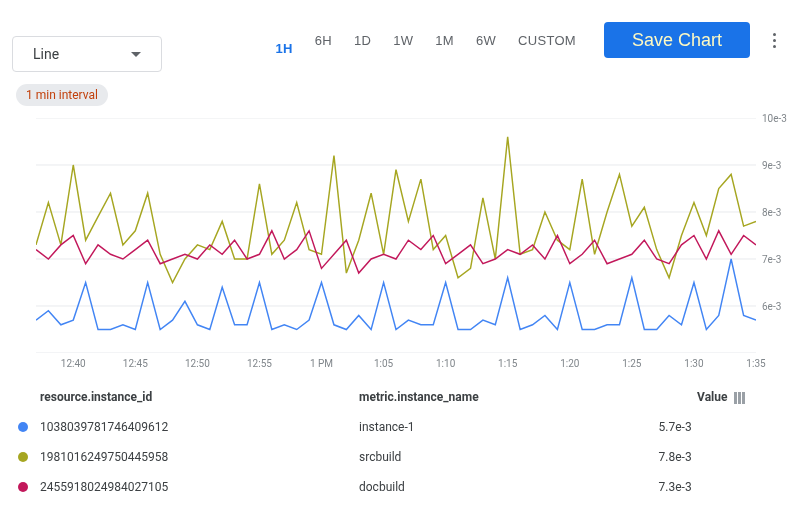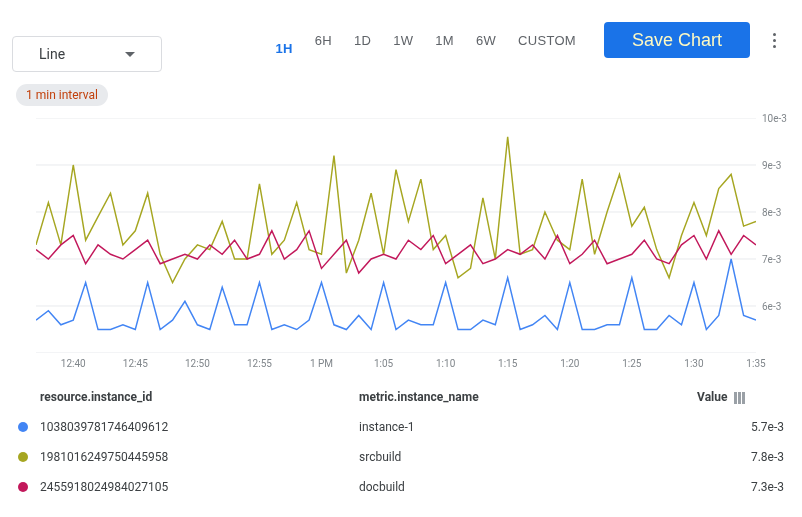--- a/index.html
+++ b/index.html
@@ -1,19 +1,19 @@
 <!DOCTYPE html>
 <html><head>
 <meta charset="utf-8">
 <style>
   * { box-sizing: border-box; margin: 0; padding: 0; }
   body { font-family: Roboto, "Helvetica Neue", Arial, sans-serif; font-size: 13px; color: #3c4043; background: #fff; width: 802px; }
   .container { padding: 8px 12px 12px 12px; }
   .toolbar { display: flex; align-items: center; gap: 8px; margin-bottom: 12px; }
-  .chart-type-select { position: relative; width: 150px; height: 36px; border: 1px solid #dadce0; border-radius: 4px; display: flex; align-items: center; padding: 0 26px; cursor: pointer; background: #fff; margin-top: 28px; }
+  .chart-type-select { position: relative; width: 150px; height: 36px; border: 1px solid #dadce0; border-radius: 4px; display: flex; align-items: center; padding: 0 20px; cursor: pointer; background: #fff; margin-top: 28px; }
   .chart-type-select .label { flex: 1; font-size: 14px; color: #3c4043; }
   .chart-type-select .dd { width: 0; height: 0; border-left: 5px solid transparent; border-right: 5px solid transparent; border-top: 5px solid #5f6368; }
   .spacer { flex: 1; }
   .time-ranges { display: flex; gap: 2px; align-items: center; }
   .time-btn { padding: 6px 10px; background: none; border: none; color: #5f6368; font-size: 13px; font-weight: 500; cursor: pointer; letter-spacing: 0.3px; }
   .time-btn.active { color: #1a73e8; font-weight: 600; margin-top: 16px; }
   .save-btn { background: #1a73e8; color: #fef9c3; border: none; border-radius: 4px; padding: 0 28px; height: 36px; font-size: 18px; font-weight: 500; cursor: pointer; margin-left: 10px; }
   .more-btn { width: 32px; height: 32px; border: none; background: none; cursor: pointer; display: flex; flex-direction: column; align-items: center; justify-content: center; gap: 3px; }
   .more-btn span { width: 3px; height: 3px; border-radius: 50%; background: #5f6368; }
   .interval-chip { display: inline-block; background: #e8eaed; color: #c2410c; font-size: 12px; padding: 4px 10px; border-radius: 12px; margin: 0 0 6px 4px; }
@@ -23,21 +23,21 @@
   .yaxis { position: absolute; right: 0; top: 6px; height: 235px; width: 32px; }
   .ylabel { position: absolute; left: 4px; transform: translateY(-50%); font-size: 10px; color: #80868b; }
   .xaxis { position: absolute; left: 24px; right: 34px; bottom: 0; height: 14px; }
   .xlabel { position: absolute; font-size: 10px; color: #80868b; transform: translateX(-50%); }
   .gridline { stroke: #e8eaed; stroke-width: 1; }
   .series-line { fill: none; stroke-width: 1.5; }
   .legend-table { width: 100%; border-collapse: collapse; margin-top: 6px; }
   .legend-table th { text-align: left; font-size: 12px; font-weight: 700; color: #3c4043; padding: 8px 6px; }
   .legend-table th.val { text-align: center; }
   .legend-table td { font-size: 12px; color: #3c4043; padding: 8px 6px; }
-  .legend-table td.val { text-align: right; }
+  .legend-table td.val { text-align: left; }
   .swatch-cell { width: 20px; }
   .swatch { width: 10px; height: 10px; border-radius: 50%; }
   .cols-icon { display: inline-flex; gap: 1px; vertical-align: middle; margin-left: 4px; cursor: pointer; }
   .cols-icon span { width: 3px; height: 12px; background: #9aa0a6; }
 </style>
 </head>
 <body>
 
 <div class="container">
   <div class="toolbar">

